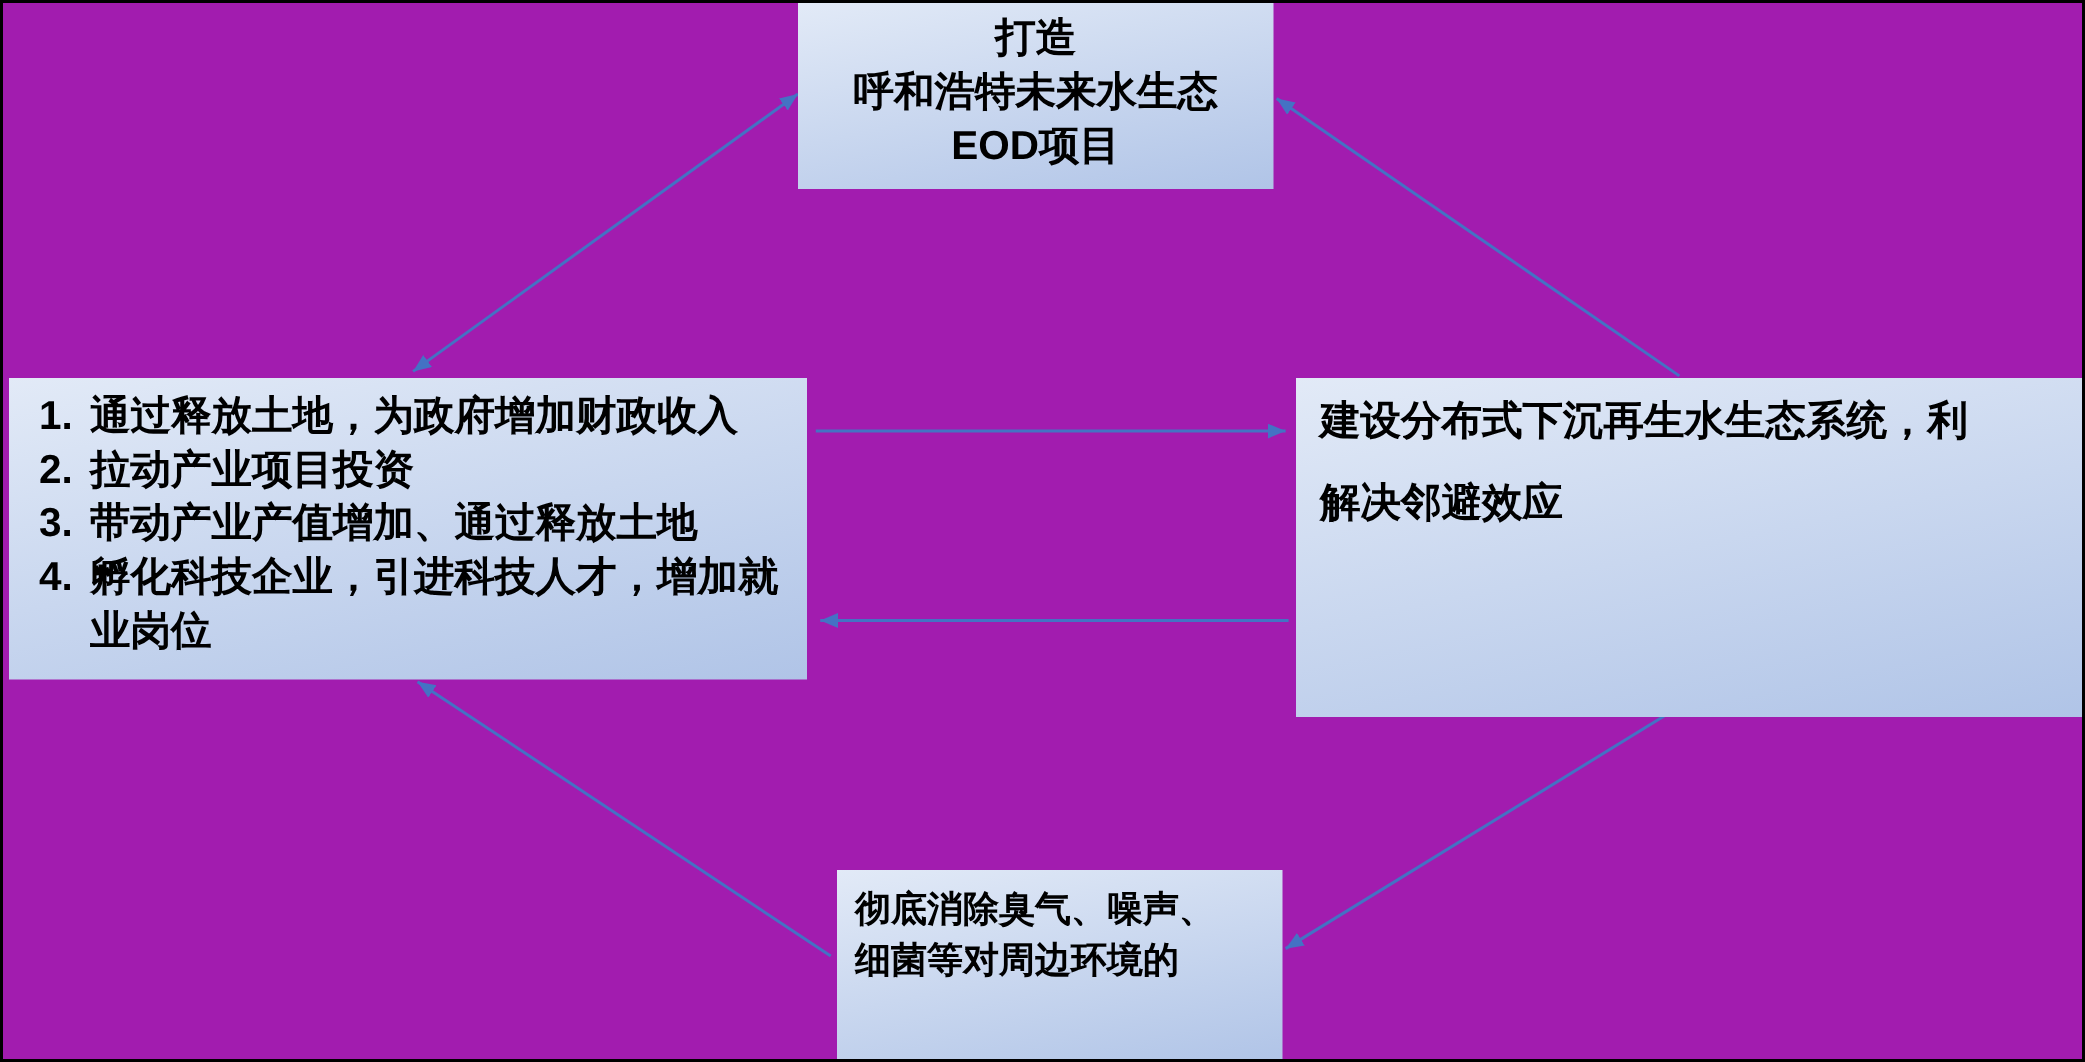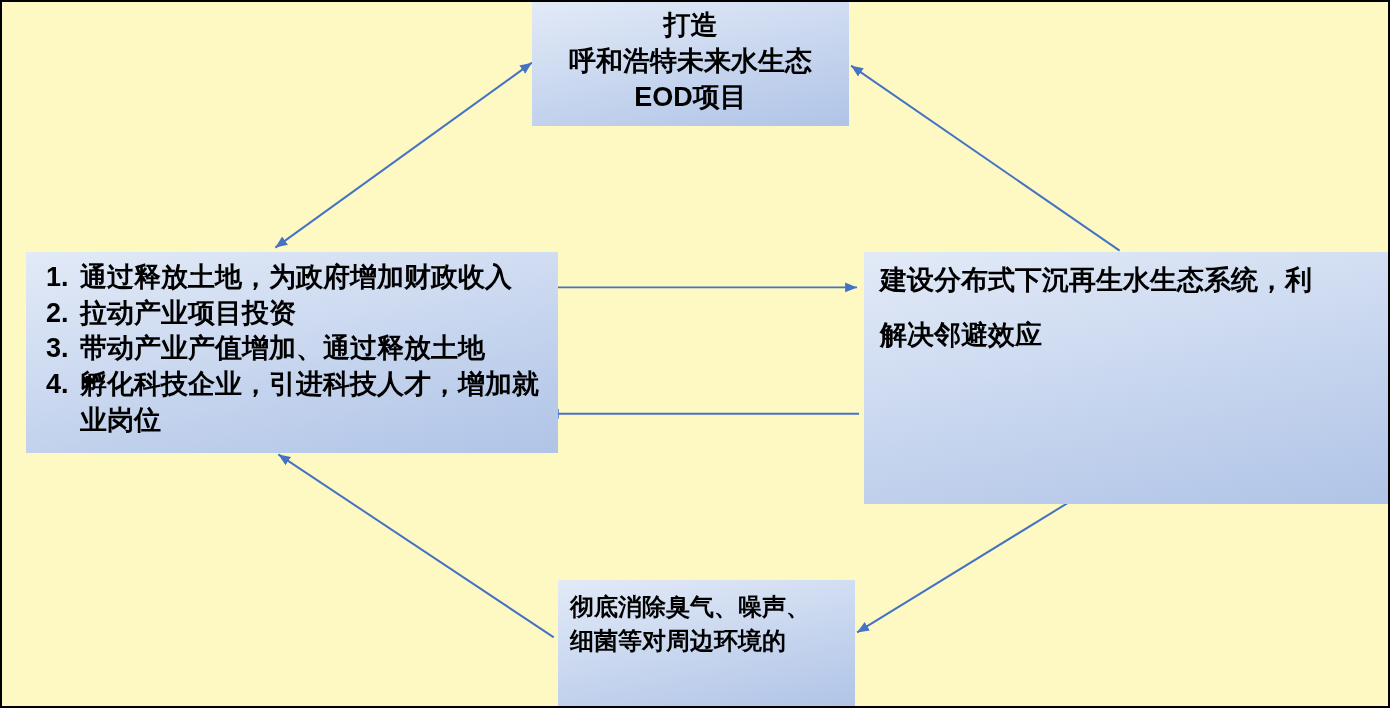--- a/index.html
+++ b/index.html
@@ -12,21 +12,21 @@
   *{ box-sizing: border-box; margin:0; padding:0; }
   body{
     font-family: "Liberation Sans", "DejaVu Sans", sans-serif;
     background:#ffffff;
   }
   .canvas{
     position:relative;
     width:1390px;
     height:708px;
     border:2px solid var(--frame);
-    background:#fef9c3;
+    background:#a21caf;
     overflow:hidden;
   }
   .arrows{
     position:absolute;
     left:0; top:0;
     width:100%; height:100%;
     pointer-events:none;
   }
   .arrow{
     stroke: var(--arrow);
@@ -42,36 +42,36 @@
   }
   .top-box{
     left:530px; top:0px;
     width:317px; height:124px;
     text-align:center;
     font-size:27px;
     line-height:1.33;
     padding-top:6px;
   }
   .left-box{
-    left:24px; top:250px;
+    left:4px; top:250px;
     width:532px; height:201px;
     font-size:27px;
     line-height:1.32;
     padding:8px 14px 8px 14px;
   }
   .left-box ol{
     margin:0;
     padding-left:36px;
   }
   .left-box li{
     padding-left:4px;
   }
   .right-box{
     left:862px; top:250px;
-    width:524px; height:252px;
+    width:524px; height:226px;
     font-size:27px;
     line-height:2.02;
     padding:1px 14px 0 16px;
   }
   .bottom-box{
     left:556px; top:578px;
     width:297px; height:128px;
     font-size:24px;
     line-height:1.42;
     padding:10px 26px 8px 12px;

